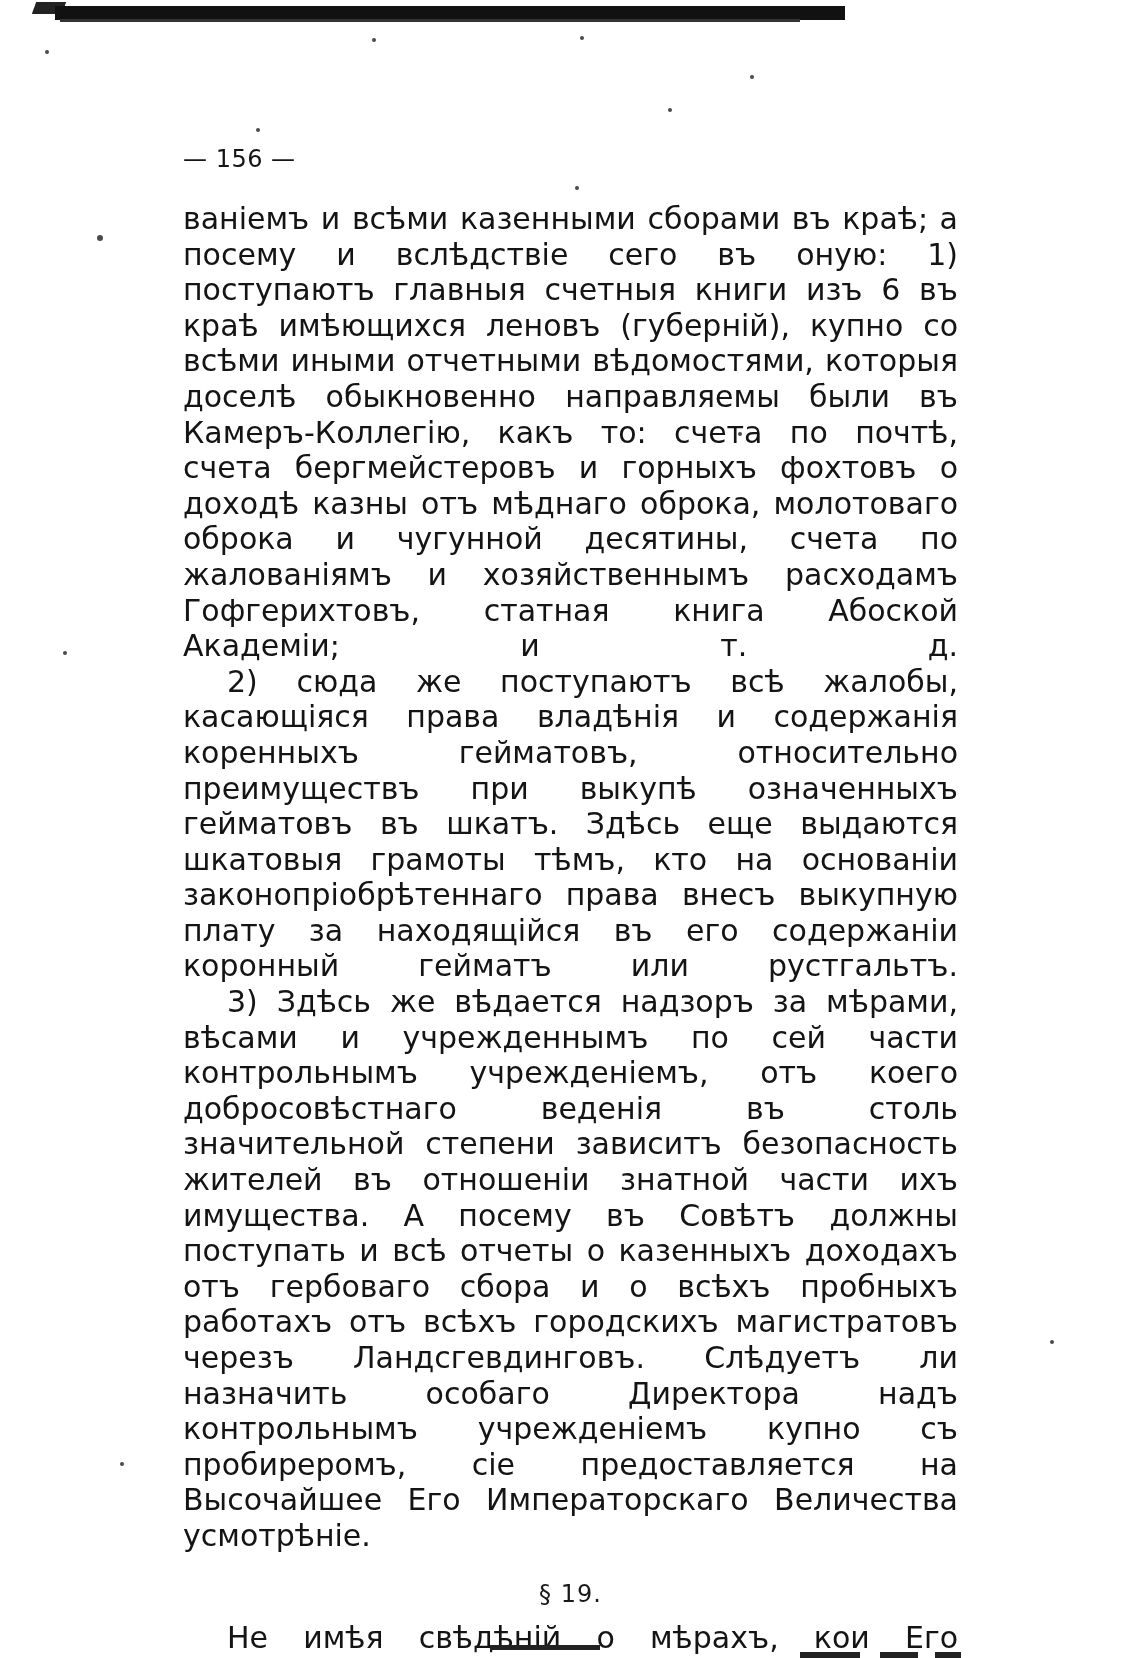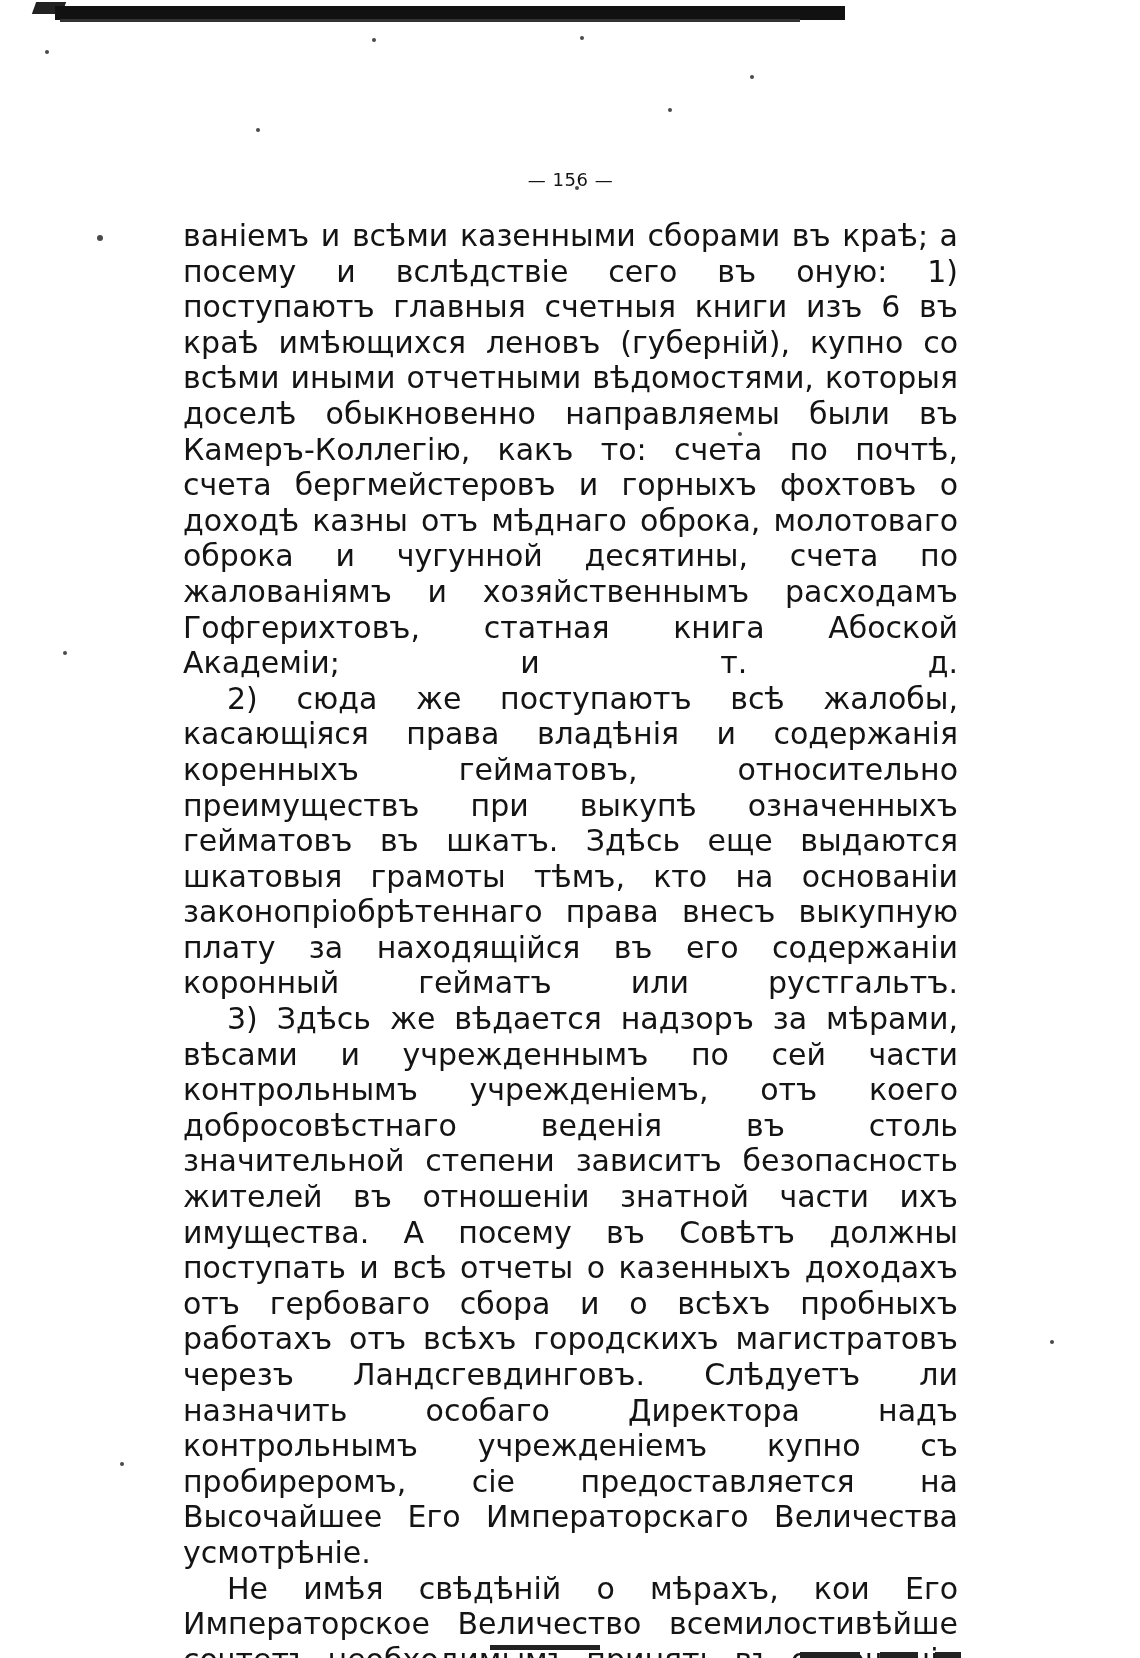--- a/index.html
+++ b/index.html
@@ -82,26 +82,24 @@
   }
 
   .page {
     position: absolute;
     top: 145px;
     left: 183px;
     width: 775px;
   }
 
   .folio {
-    text-align: center;
-    font-size: 18px;
+    font-size: 24px;
     letter-spacing: 0.5px;
     margin-bottom: 28px;
     color: #141414;
-    margin-top: 24px;
   }
 
   p.para {
     font-size: 30px;
     line-height: 35.6px;
     text-align: justify;
     text-justify: inter-word;
     margin: 0;
     color: #141414;
     hyphens: none;
@@ -145,20 +143,21 @@
 <div class="page">
 
   <div class="folio">— 156 —</div>
 
   <p class="para fulljust">ваніемъ и всѣми казенными сборами въ краѣ; а посему и вслѣдствіе сего въ оную: 1) поступаютъ главныя счетныя книги изъ 6 въ краѣ имѣющихся леновъ (губерній), купно со всѣми иными отчетными вѣдомостями, которыя доселѣ обыкновенно направляемы были въ Камеръ-Коллегію, какъ то: счета по почтѣ, счета бергмейстеровъ и горныхъ фохтовъ о доходѣ казны отъ мѣднаго оброка, молотоваго оброка и чугунной десятины, счета по жалованіямъ и хозяйственнымъ расходамъ Гофгерихтовъ, статная книга Абоской Академіи; и т. д.</p>
 
   <p class="para indent fulljust">2) сюда же поступаютъ всѣ жалобы, касающіяся права владѣнія и содержанія коренныхъ гейматовъ, относительно преимуществъ при выкупѣ означенныхъ гейматовъ въ шкатъ. Здѣсь еще выдаются шкатовыя грамоты тѣмъ, кто на основаніи законопріобрѣтеннаго права внесъ выкупную плату за находящійся въ его содержаніи коронный гейматъ или рустгальтъ.</p>
 
   <p class="para indent fulljust">3) Здѣсь же вѣдается надзоръ за мѣрами, вѣсами и учрежденнымъ по сей части контрольнымъ учрежденіемъ, отъ коего добросовѣстнаго веденія въ столь значительной степени зависитъ безопасность жителей въ отношеніи знатной части ихъ имущества. А посему въ Совѣтъ должны поступать и всѣ отчеты о казенныхъ доходахъ отъ гербоваго сбора и о всѣхъ пробныхъ работахъ отъ всѣхъ городскихъ магистратовъ черезъ Ландсгевдинговъ. Слѣдуетъ ли назначить особаго Директора надъ контрольнымъ учрежденіемъ купно съ пробиреромъ, сіе предоставляется на Высочайшее Его Императорскаго Величества усмотрѣніе.</p>
 
+  <div class="section-mark">§ 19.</div>
 
   <p class="para indent fulljust">Не имѣя свѣдѣній о мѣрахъ, кои Его Императорское Величество всемилостивѣйше сочтетъ необходимымъ принять въ отношеніи военной силы, которую нужно будетъ здѣсь сохранить для охраны края и обезпеченія безопасности внутренной, невозможно, какъ то слѣдовало бы, опредѣлить тѣ предметы, которые должны быть подвѣдомствены Милиціонной конторѣ. Однако можно бы считать вопросъ рѣшеннымъ въ томъ отношеніи, что надзоръ за взиманіемъ оброковъ съ бостелей и гейматовъ, которые были назначены на содержаніе начальства и штаба поселенныхъ полковъ, резервныхъ и пѣхотныхъ полковъ, а также отпускныхъ солдатъ и за взиманіемъ бенефиціальныхъ оброковъ, а также за сборомъ вакантнаго и пассеволантнаго сборовъ, кои взимались отчасти съ рутъ и рустгальтовъ, отчасти полковыми писарями и город-</p>
 
 </div>
 
 <div class="scan-bar-bottom"></div>
 <div class="scan-bar-bottom-2"></div>
 <div class="scan-bar-bottom-3"></div>
 <div class="scan-bar-bottom-4"></div>
 

